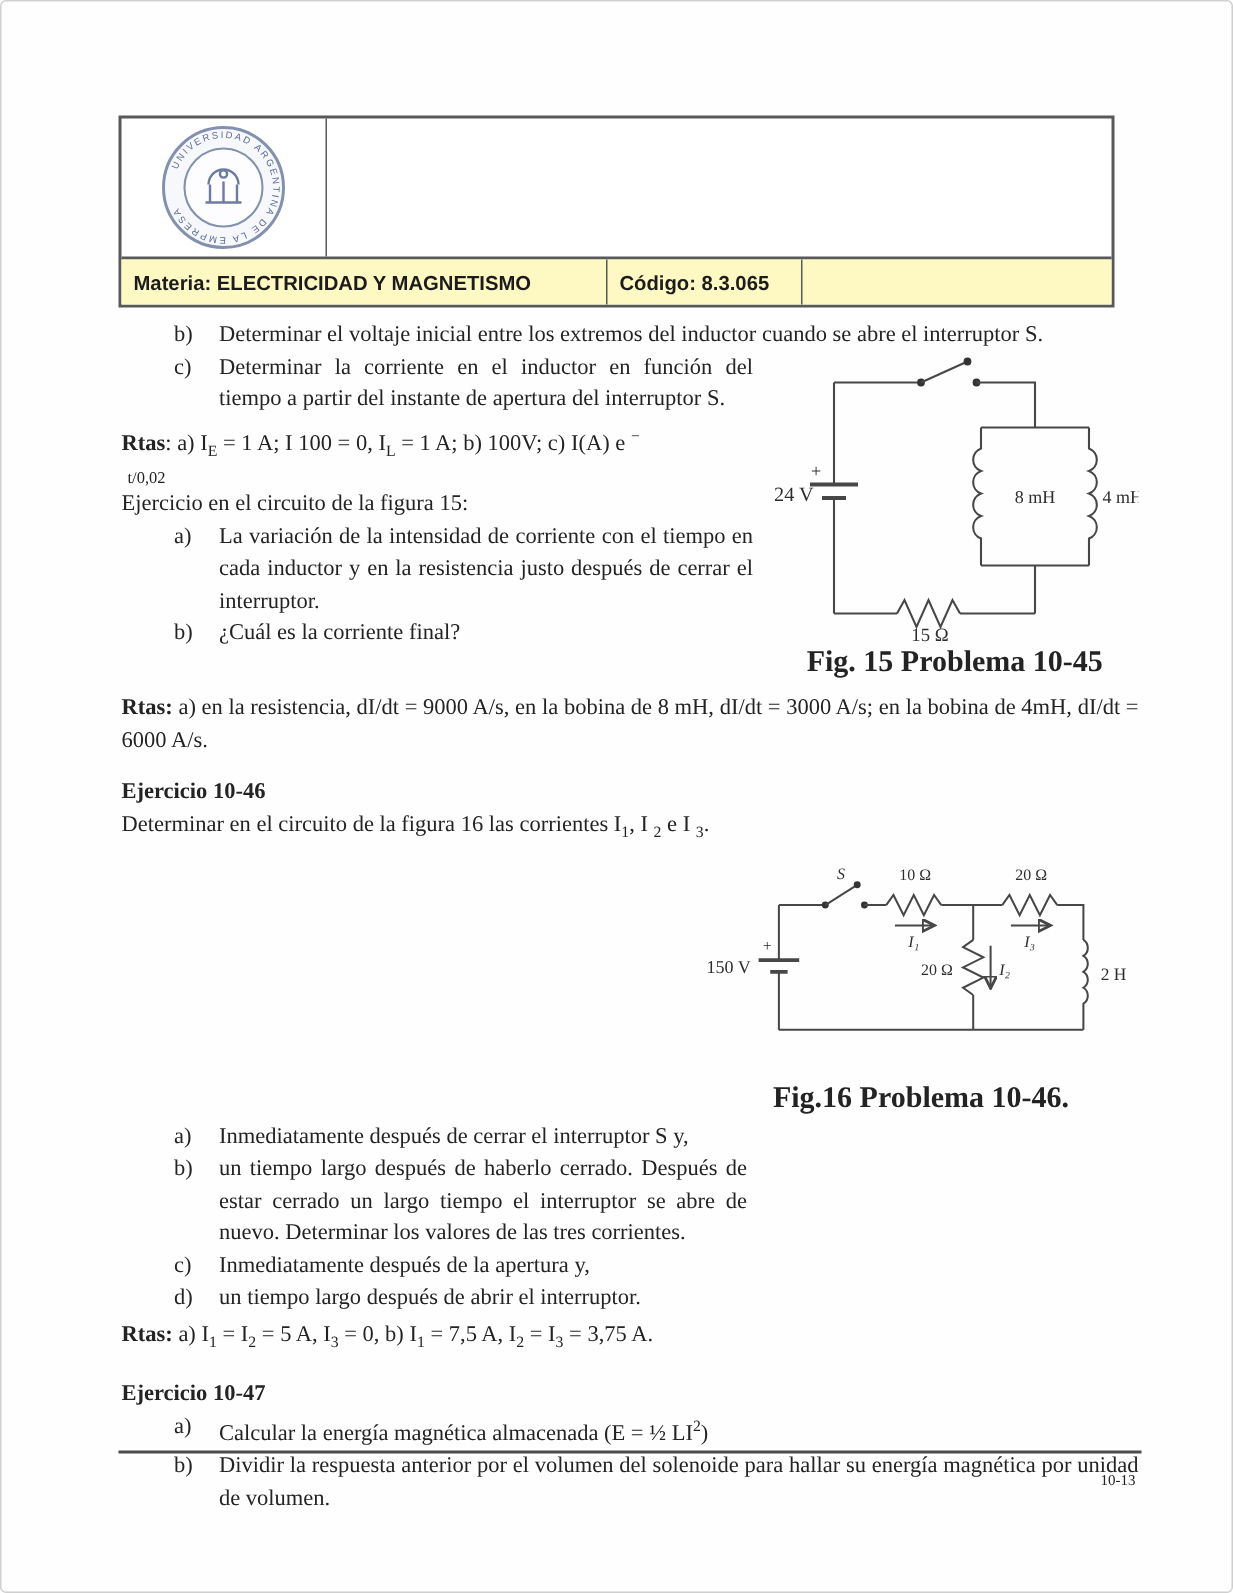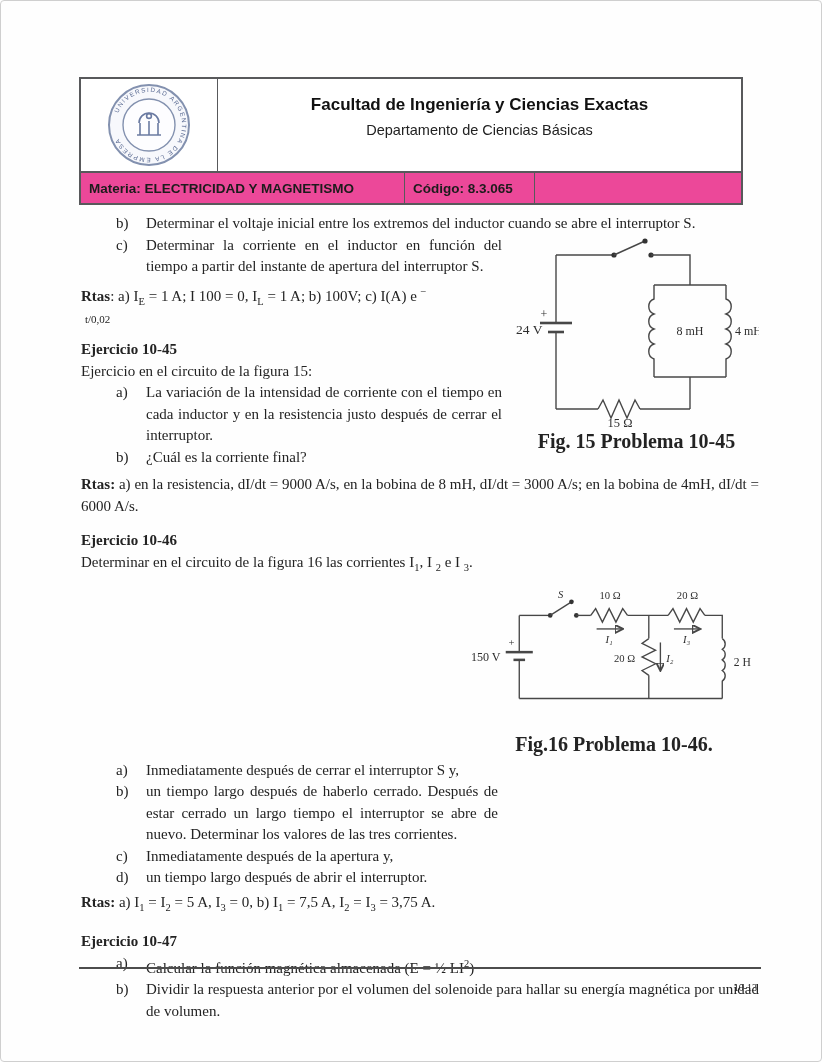--- a/index.html
+++ b/index.html
@@ -9,21 +9,21 @@
     font-family:"Liberation Serif", serif;color:#232323;overflow:hidden;
   }
   
   .hdr{position:absolute;left:78px;top:76px;width:664px;box-sizing:border-box;
        border:2px solid #58595b;background:#fff;font-family:"Liberation Sans", sans-serif;}
   .hdr-top{display:flex;height:92px;border-bottom:2px solid #58595b;}
   .hdr-logo{width:136px;border-right:1.5px solid #58595b;display:flex;align-items:center;justify-content:center;}
   .hdr-titlecell{flex:1;text-align:center;padding-top:16px;}
   .hdr-title{font-size:17px;font-weight:bold;color:#111;}
   .hdr-sub{font-size:14.5px;color:#222;margin-top:7px;}
-  .hdr-bottom{display:flex;height:30px;background:#ec4899;align-items:stretch;
+  .hdr-bottom{display:flex;height:30px;background:#fef9c3;align-items:stretch;
               font-size:13.5px;font-weight:bold;color:#1c1c1c;}
   .hdr-cell{display:flex;align-items:center;padding-left:8px;box-sizing:border-box;}
   .cell-materia{width:324px;border-right:1.5px solid #58595b;}
   .cell-codigo{width:130px;border-right:1.5px solid #58595b;}
   .cell-empty{flex:1;}
   
   .content{position:absolute;left:80px;top:212px;width:678px;
            font-size:15px;line-height:21.5px;text-align:justify;}
   .item{display:flex;margin-left:35px;}
   .item .lbl{flex:0 0 30px;}
@@ -70,24 +70,20 @@
             <textPath href="#lp" startOffset="12">UNIVERSIDAD ARGENTINA DE LA EMPRESA</textPath>
           </text>
           <g stroke="#6b7ba2" stroke-width="1.6" fill="none">
             <path d="M34 53 v-12 M43 53 v-14 M52 53 v-12"></path>
             <path d="M31 53 h24"></path>
             <path d="M33 41 a10 10 0 0 1 20 0"></path>
             <circle cx="43" cy="34" r="2.4"></circle>
           </g>
         </svg>
       </div>
-      <div class="hdr-titlecell">
-        <div class="hdr-title">Facultad de Ingeniería y Ciencias Exactas</div>
-        <div class="hdr-sub">Departamento de Ciencias Básicas</div>
-      </div>
     </div>
     <div class="hdr-bottom">
       <div class="hdr-cell cell-materia">Materia: ELECTRICIDAD Y MAGNETISMO</div>
       <div class="hdr-cell cell-codigo">Código: 8.3.065</div>
       <div class="hdr-cell cell-empty"></div>
     </div>
   </div>
 
   <div class="content">
 
@@ -138,21 +134,20 @@
         <figcaption>Fig. 15 Problema 10-45</figcaption>
       </figure>
 
       <div class="item">
         <span class="lbl">c)</span>
         <span class="txt">Determinar la corriente en el inductor en función del tiempo a partir del instante de apertura del interruptor S.</span>
       </div>
       <p class="rtas"><span><b>Rtas</b></span><span>: a) I</span><sub>E</sub><span> = 1 A; I 100 = 0, I</span><sub>L</sub><span> = 1 A; b) 100V; c) I(A) e </span><sup>−</sup></p>
       <div class="rtas-exp">t/0,02</div>
 
-      <div class="ej-head">Ejercicio 10-45</div>
       <p>Ejercicio en el circuito de la figura 15:</p>
       <div class="item">
         <span class="lbl">a)</span>
         <span class="txt">La variación de la intensidad de corriente con el tiempo en cada inductor y en la resistencia justo después de cerrar el interruptor.</span>
       </div>
       <div class="item">
         <span class="lbl">b)</span>
         <span class="txt">¿Cuál es la corriente final?</span>
       </div>
     </div>
@@ -241,21 +236,21 @@
         <span class="lbl">d)</span>
         <span class="txt">un tiempo largo después de abrir el interruptor.</span>
       </div>
     </div>
 
     <p class="rtas"><span><b>Rtas:</b></span><span> a) I</span><sub>1</sub><span> = I</span><sub>2</sub><span> = 5 A, I</span><sub>3</sub><span> = 0, b) I</span><sub>1</sub><span> = 7,5 A, I</span><sub>2</sub><span> = I</span><sub>3</sub><span> = 3,75 A.</span></p>
 
     <div class="ej-head">Ejercicio 10-47</div>
     <div class="item">
       <span class="lbl">a)</span>
-      <span class="txt"><span>Calcular la función magnética almacenada (E = ½ LI</span><sup>2</sup><span>)</span></span>
+      <span class="txt"><span>Calcular la energía magnética almacenada (E = ½ LI</span><sup>2</sup><span>)</span></span>
     </div>
     <div class="item">
       <span class="lbl">b)</span>
       <span class="txt"><span>Dividir la respuesta anterior por el volumen del solenoide para hallar su energía magnética por unidad de volumen.</span></span>
     </div>
 
   </div>
 
   <div class="footer-rule"></div>
   <div class="page-num">10-13</div>

